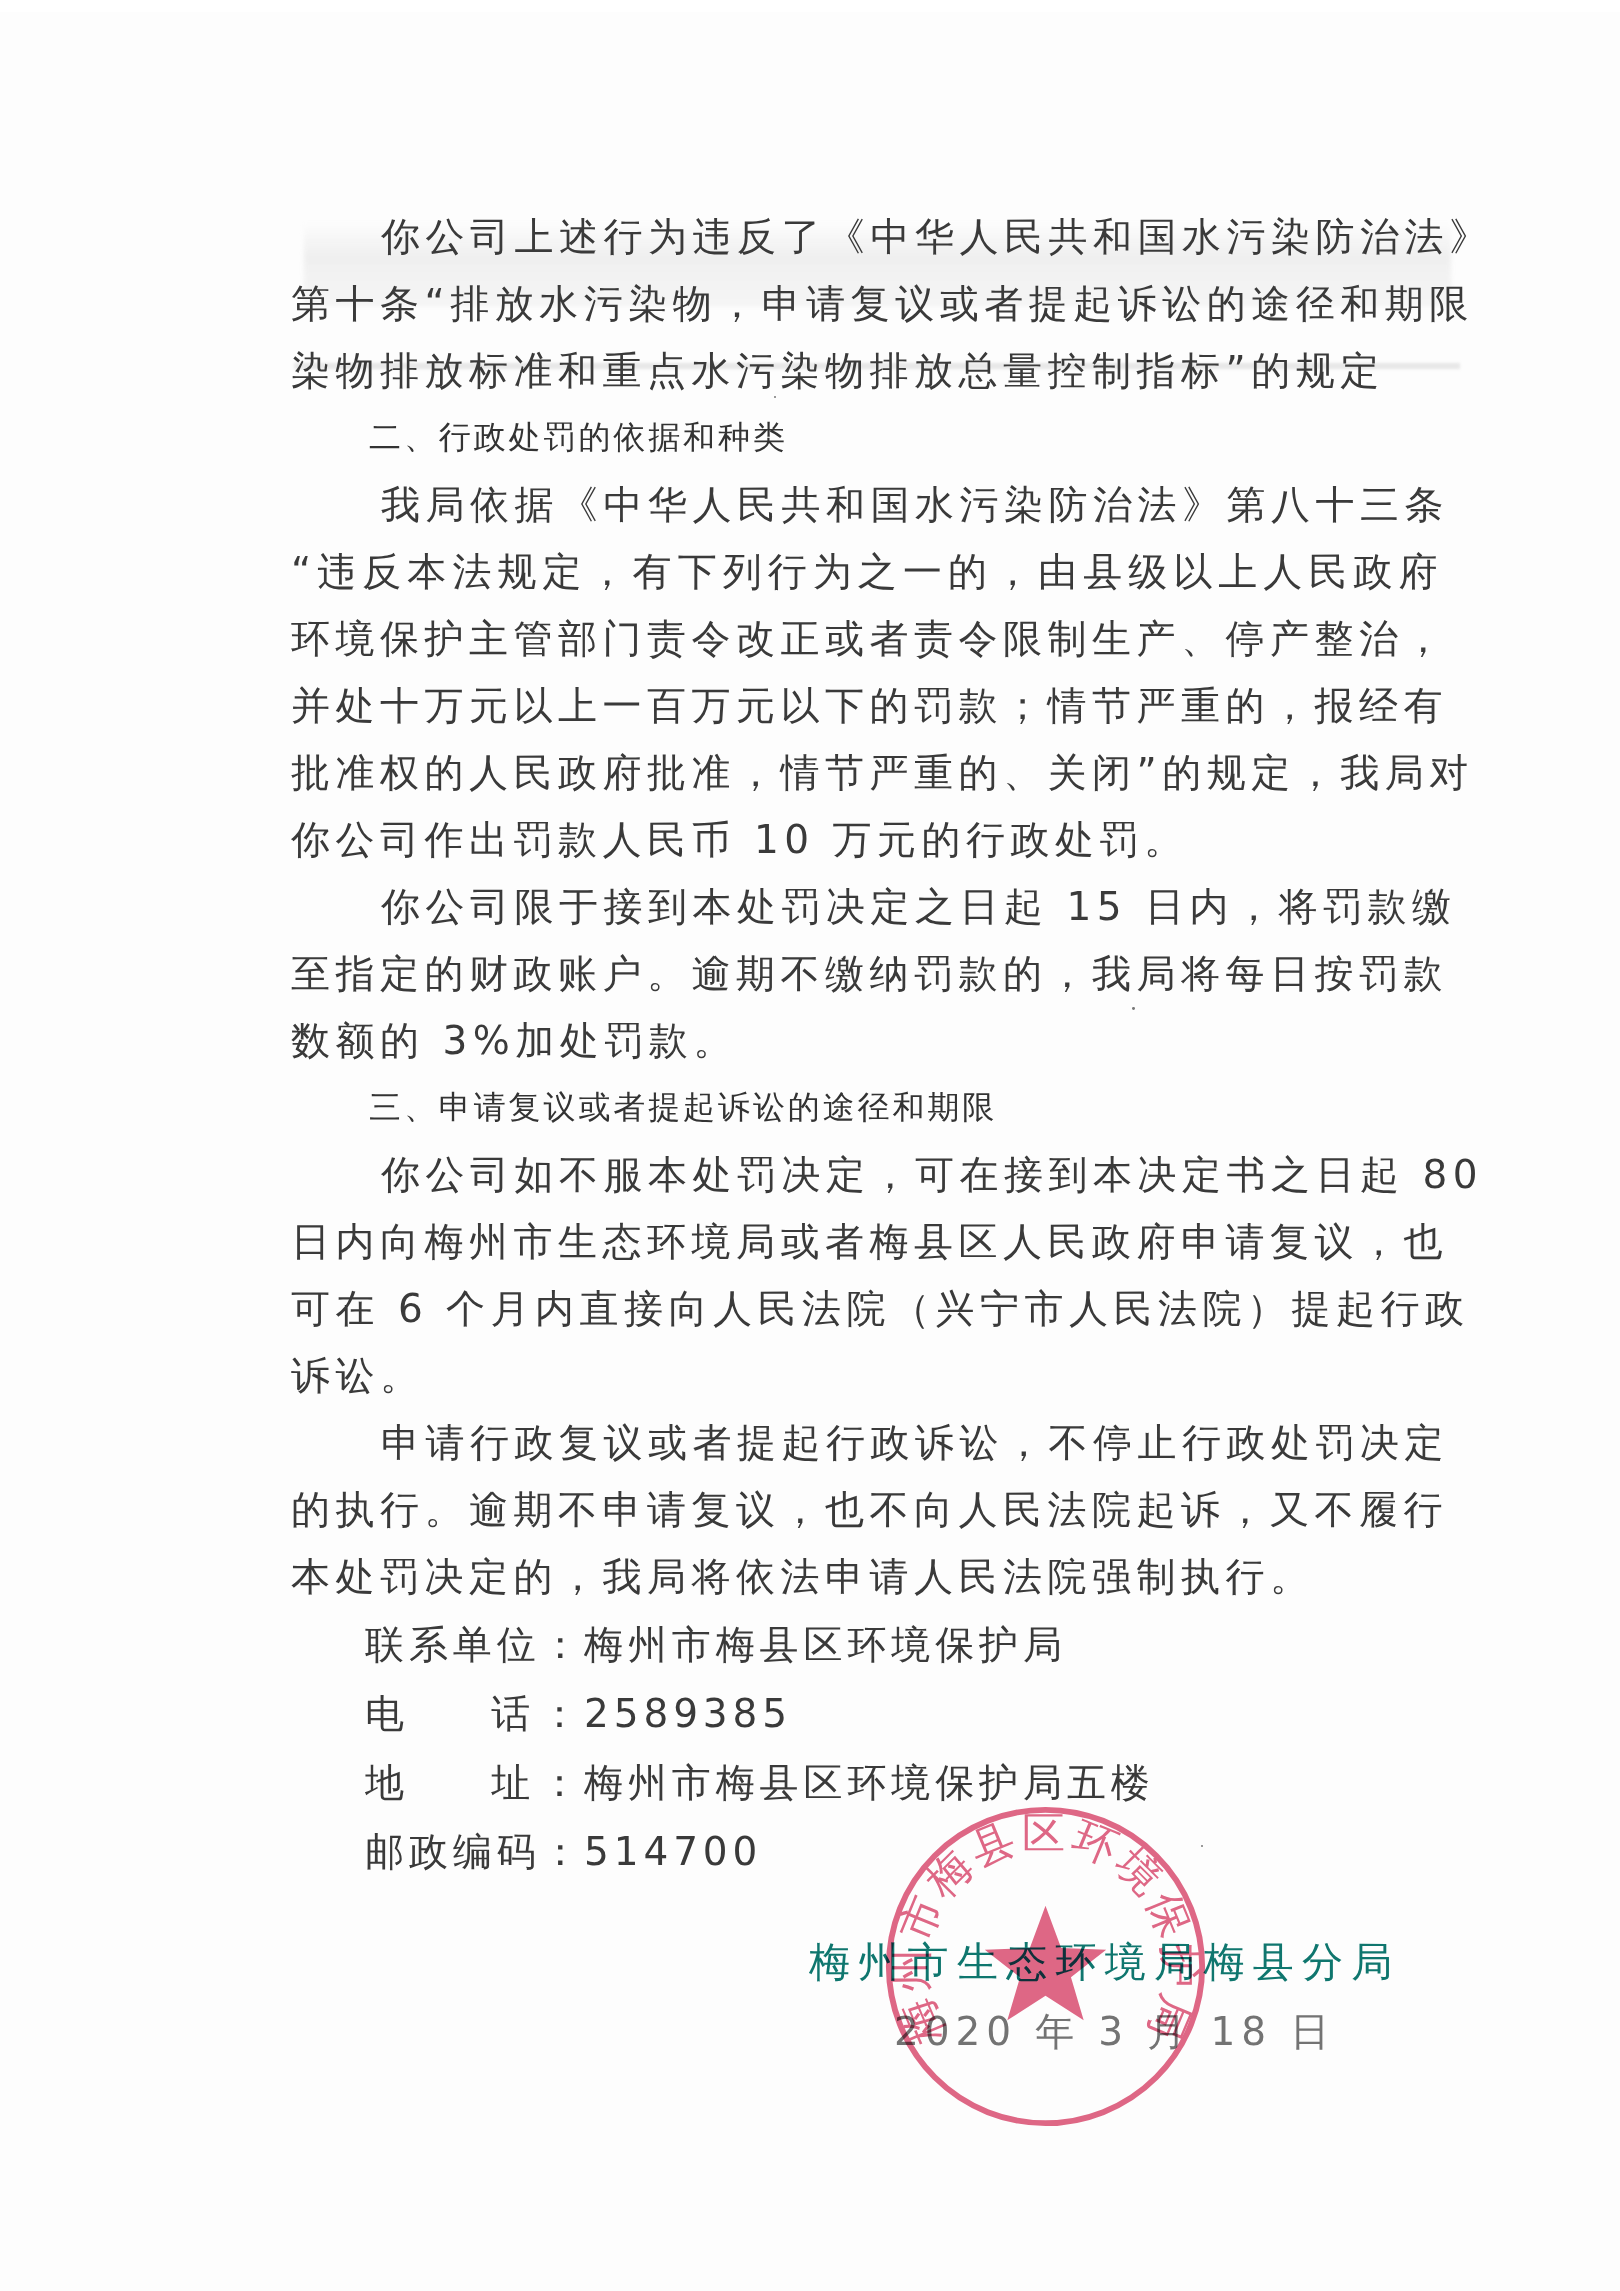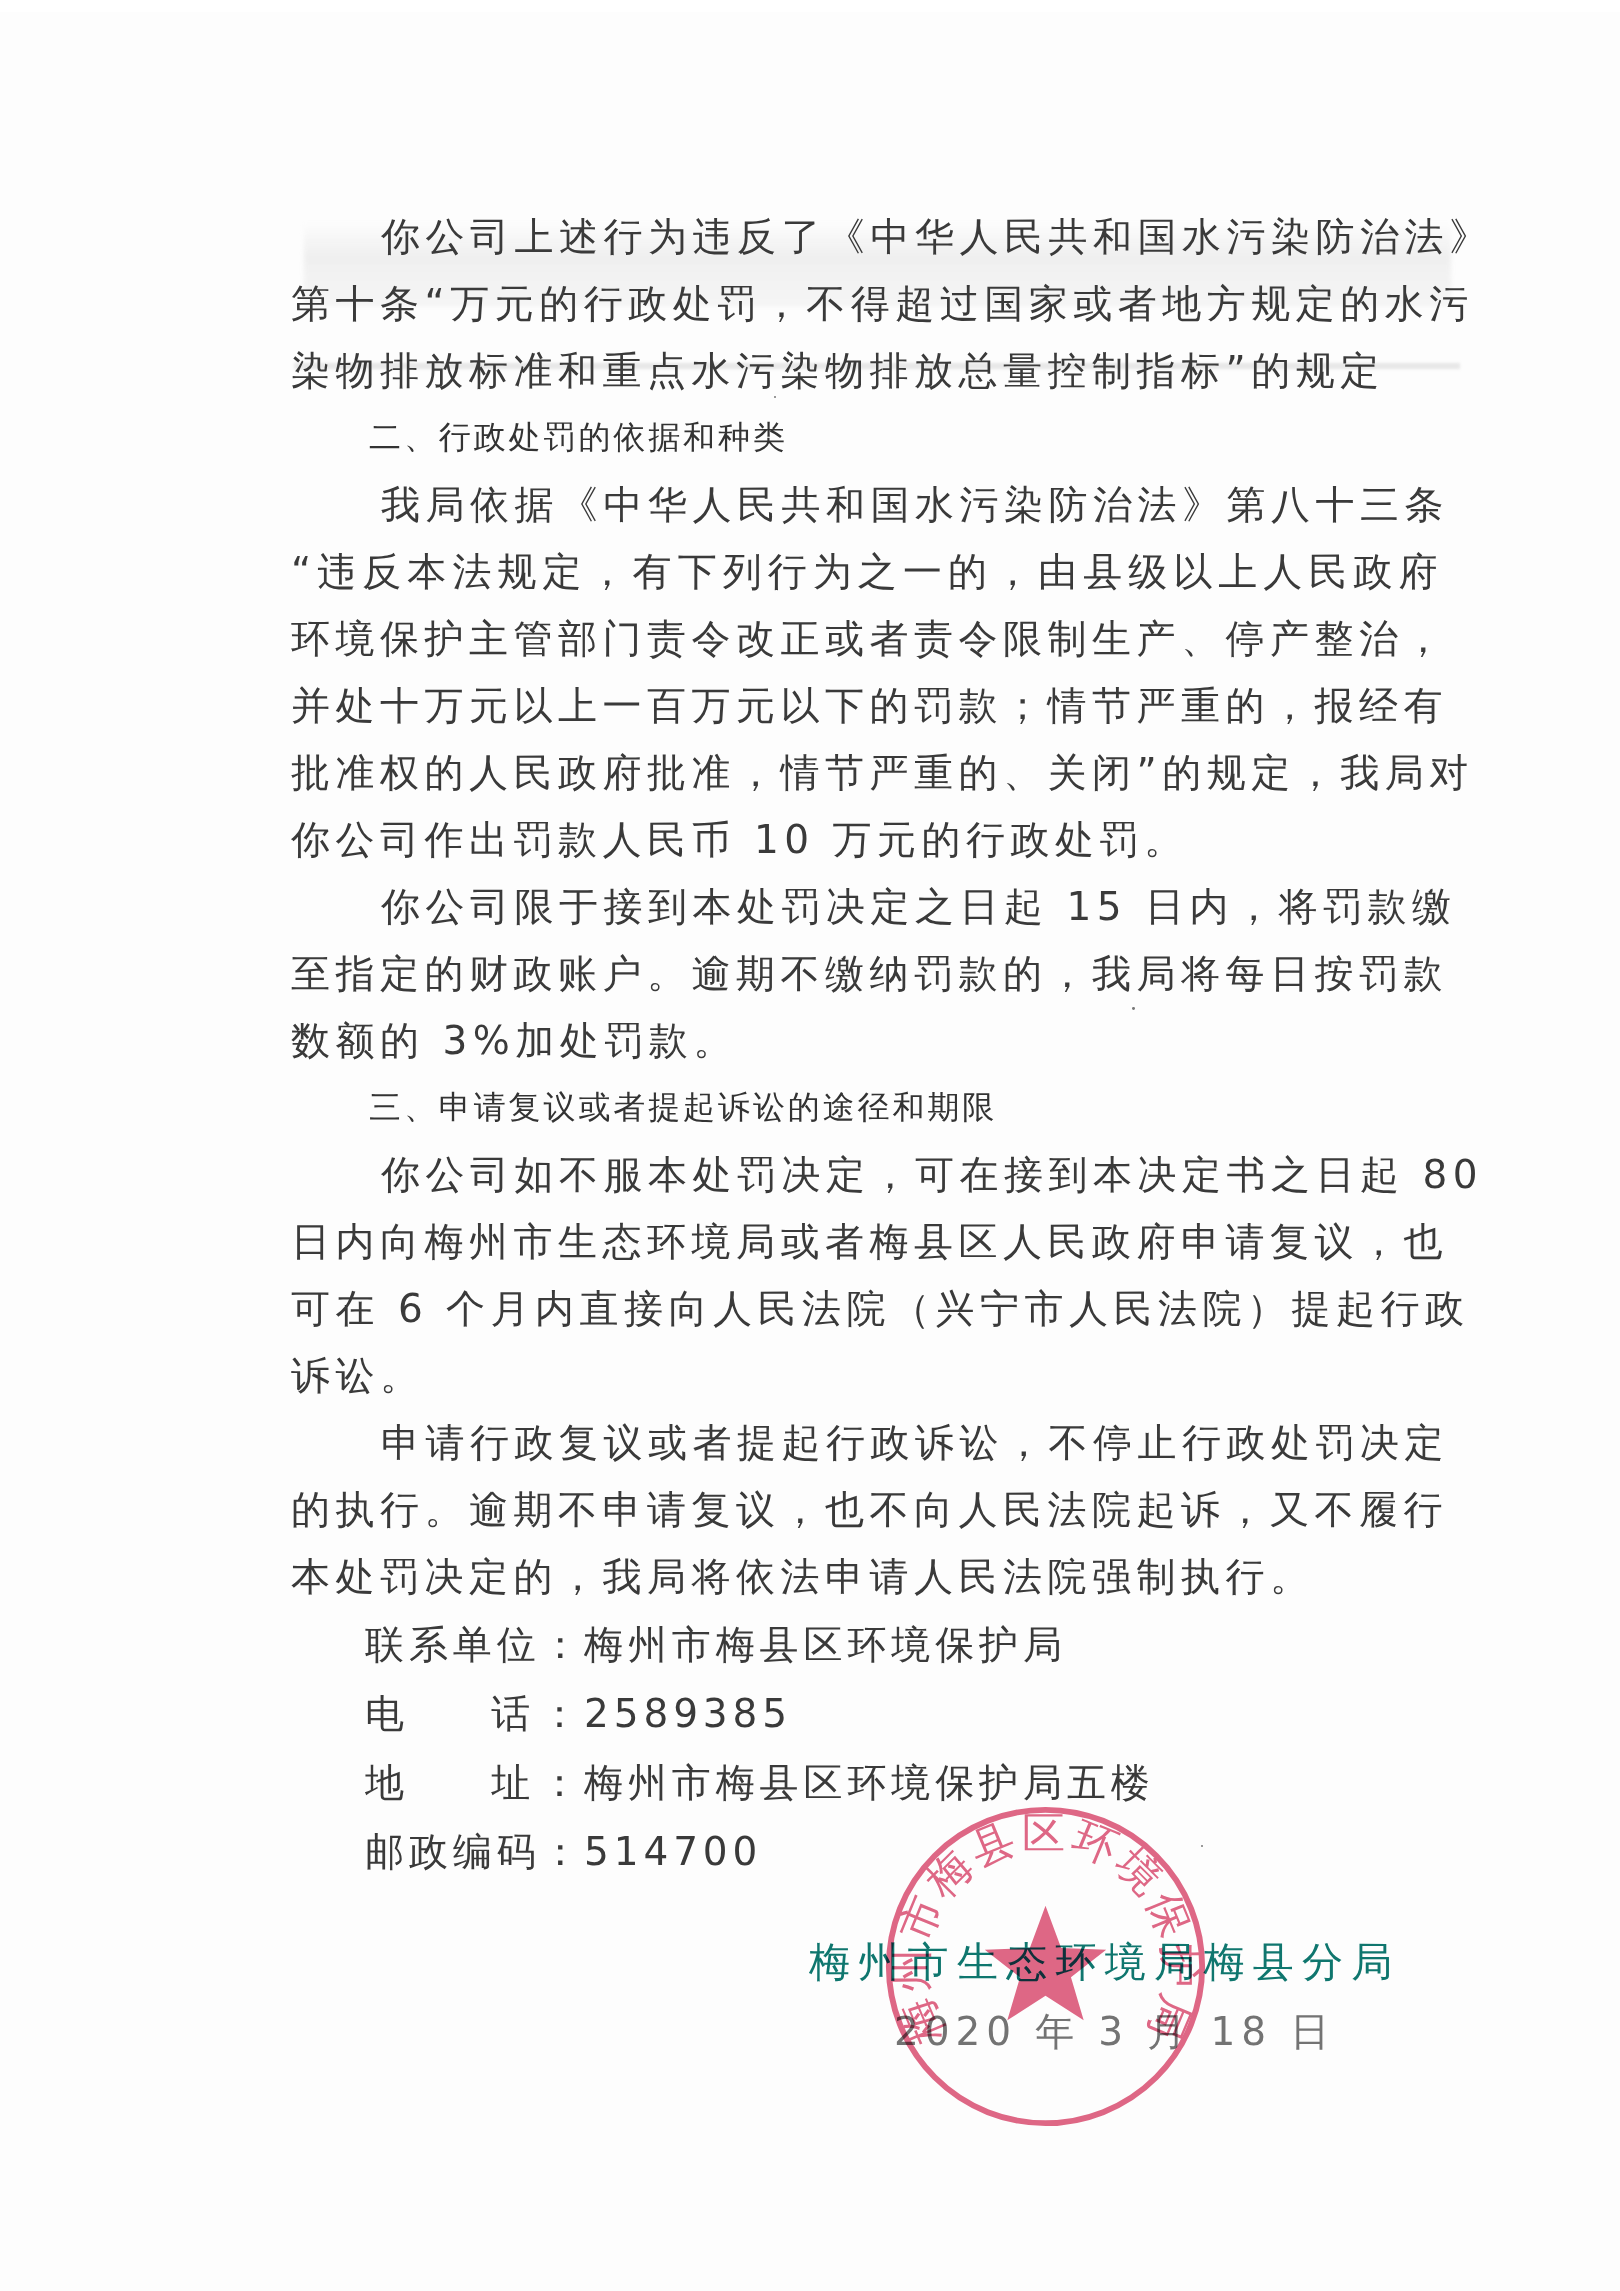--- a/index.html
+++ b/index.html
@@ -129,21 +129,21 @@
 <body>
 
 <div class="page">
 
   <div class="bleed"></div>
   <div class="bleed-line"></div>
 
   <div class="body-text">
 
     <span class="line indent">你公司上述行为违反了《中华人民共和国水污染防治法》</span>
-    <span class="line">第十条“万元的行政处罚，不得超过国家或者地方规定的水污</span>
+    <span class="line">第十条“排放水污染物，申请复议或者提起诉讼的途径和期限</span>
     <span class="line last">染物排放标准和重点水污染物排放总量控制指标”的规定</span>
 
     <span class="heading">二、行政处罚的依据和种类</span>
     <span class="line indent">我局依据《中华人民共和国水污染防治法》第八十三条</span>
     <span class="line">“违反本法规定，有下列行为之一的，由县级以上人民政府</span>
     <span class="line">环境保护主管部门责令改正或者责令限制生产、停产整治，</span>
     <span class="line">并处十万元以上一百万元以下的罚款；情节严重的，报经有</span>
     <span class="line">批准权的人民政府批准，情节严重的、关闭”的规定，我局对</span>
     <span class="line last">你公司作出罚款人民币 10 万元的行政处罚。</span>
 

